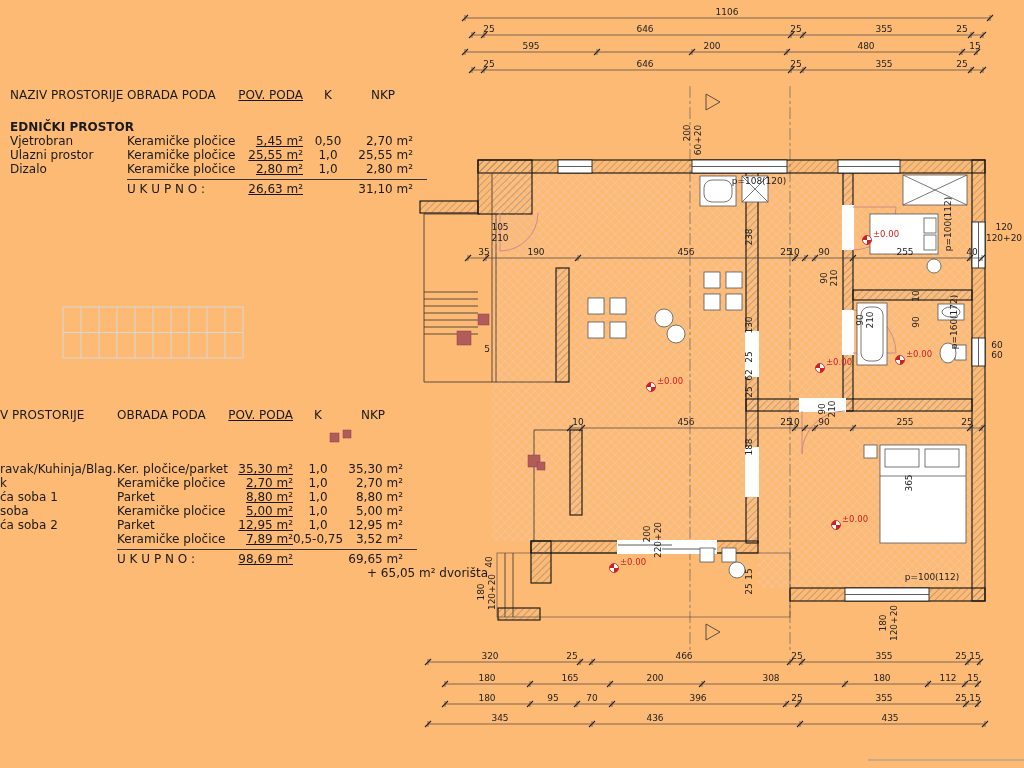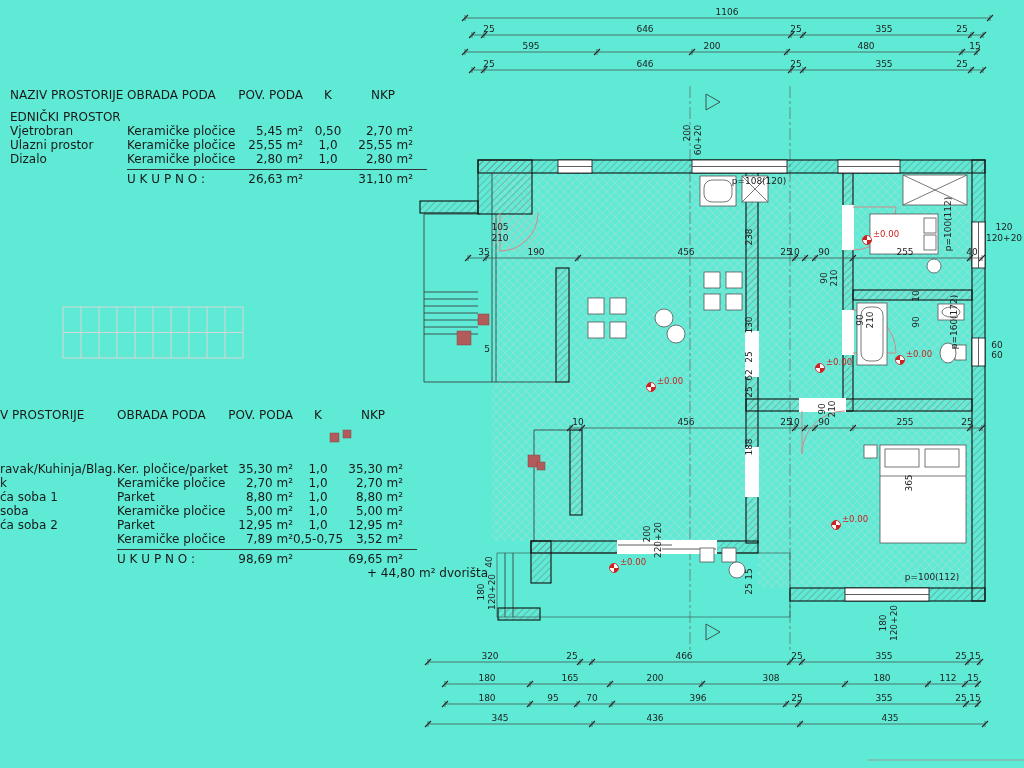--- a/index.html
+++ b/index.html
@@ -1,28 +1,28 @@
 <!DOCTYPE html>
 <html><head>
 <meta charset="utf-8">
 <style>
   html,body{margin:0;padding:0;background:#fff;}
-  #canvas{position:relative;width:1024px;height:768px;background:#5eead4;overflow:hidden;
+  #canvas{position:relative;width:1024px;height:768px;background:#fdba74;overflow:hidden;
           font-family:"DejaVu Sans",sans-serif;color:#1a1a1a;}
   #plan-svg{position:absolute;left:0;top:0;}
   .hdr{position:absolute;left:3px;top:40px;font-size:11px;font-weight:bold;line-height:14px;white-space:nowrap;}
   .tbl{position:absolute;left:10px;width:500px;font-size:12px;line-height:14px;}
   #tbl0{top:88px;}
   #tbl1{top:408px;left:0;}
   .trow{display:grid;grid-template-columns:117px 108px 68px 50px 60px;white-space:nowrap;}
-  .trow .c2{text-align:right;}
+  .trow .c2{text-align:right;text-decoration:underline;}
   .trow .c3{text-align:center;}
   .trow .c4{text-align:right;}
   .thead .c4{text-align:center;}
-  .sect{margin-top:8px;}
+  .sect{margin-top:18px;font-weight:bold;}
   .spacer{height:40px;}
   .rule{border-top:1px solid #333;margin:3px 0 2px 117px;width:300px;}
   .note{margin-left:367px;white-space:nowrap;}
   
   .dim{font-size:9px;fill:#222;}
   .dimline{stroke:#444;stroke-width:0.7;}
   .tick{stroke:#222;stroke-width:1.1;}
   .colmark{fill:#b25b5b;stroke:#8a4343;stroke-width:0.5;}
   .elevc{fill:#fff;stroke:#cc2222;stroke-width:0.9;}
   .elevf{fill:#cc2222;}
@@ -608,15 +608,15 @@
         <span class="c c4">3,52 m²</span>
       </div>
       <div class="rule"></div>
       <div class="trow total">
         <span class="c c0"></span>
         <span class="c c1">U K U P N O :</span>
         <span class="c c2">98,69 m²</span>
         <span class="c c3"></span>
         <span class="c c4">69,65 m²</span>
       </div>
-      <div class="note">+ 44,80 m²  dvorišta</div>
+      <div class="note">+ 65,05 m²  dvorišta</div>
     </div>
 </div>
 
 </body></html>

